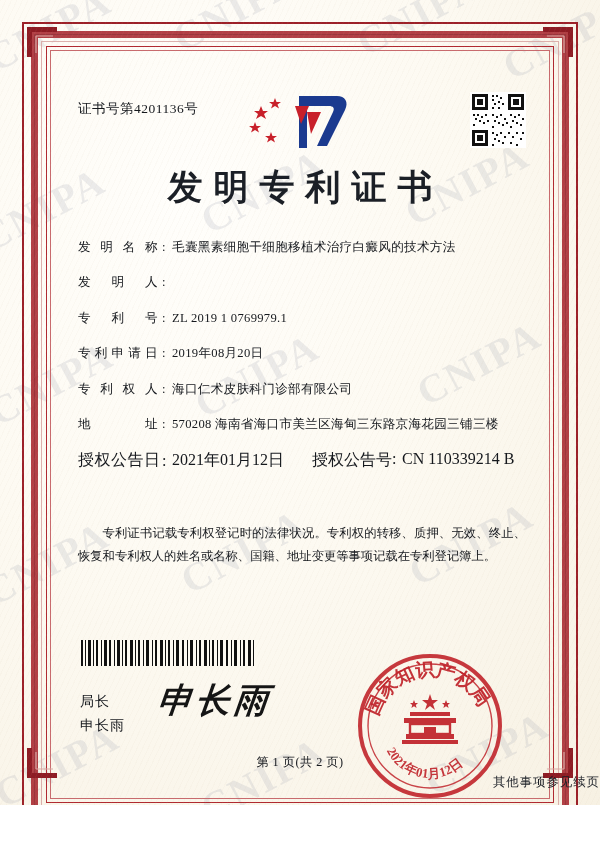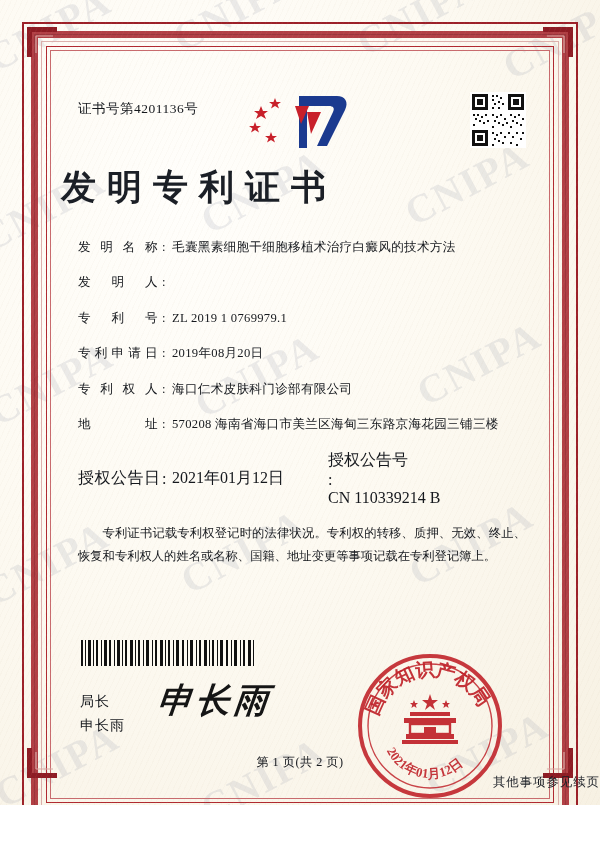--- a/index.html
+++ b/index.html
@@ -144,21 +144,21 @@
     transform: translateX(-50%);
     width: 118px;
     height: 64px;
   }
 
   .doc-title {
     position: absolute;
     left: 0;
     right: 0;
     top: 114px;
-    text-align: left;
+    text-align: center;
     font-size: 35px;
     font-weight: bold;
     letter-spacing: 11px;
     color: #1b1f26;
     text-indent: 11px;
     font-family: "Liberation Serif", serif;
   }
 
   .fields {
     position: absolute;
@@ -197,23 +197,22 @@
   }
 
   .row-dual {
     display: flex;
     align-items: center;
     font-size: 16px;
     color: #15181d;
     margin-bottom: 16px;
   }
   .row-dual .seg2 {
-    margin-left: 44px;
+    margin-left: 28px;
     display: flex;
-    flex-direction: column;
   }
 
   .paras {
     position: absolute;
     left: 28px;
     right: 24px;
     top: 472px;
     font-size: 12.3px;
     line-height: 1.85;
     color: #15181d;

